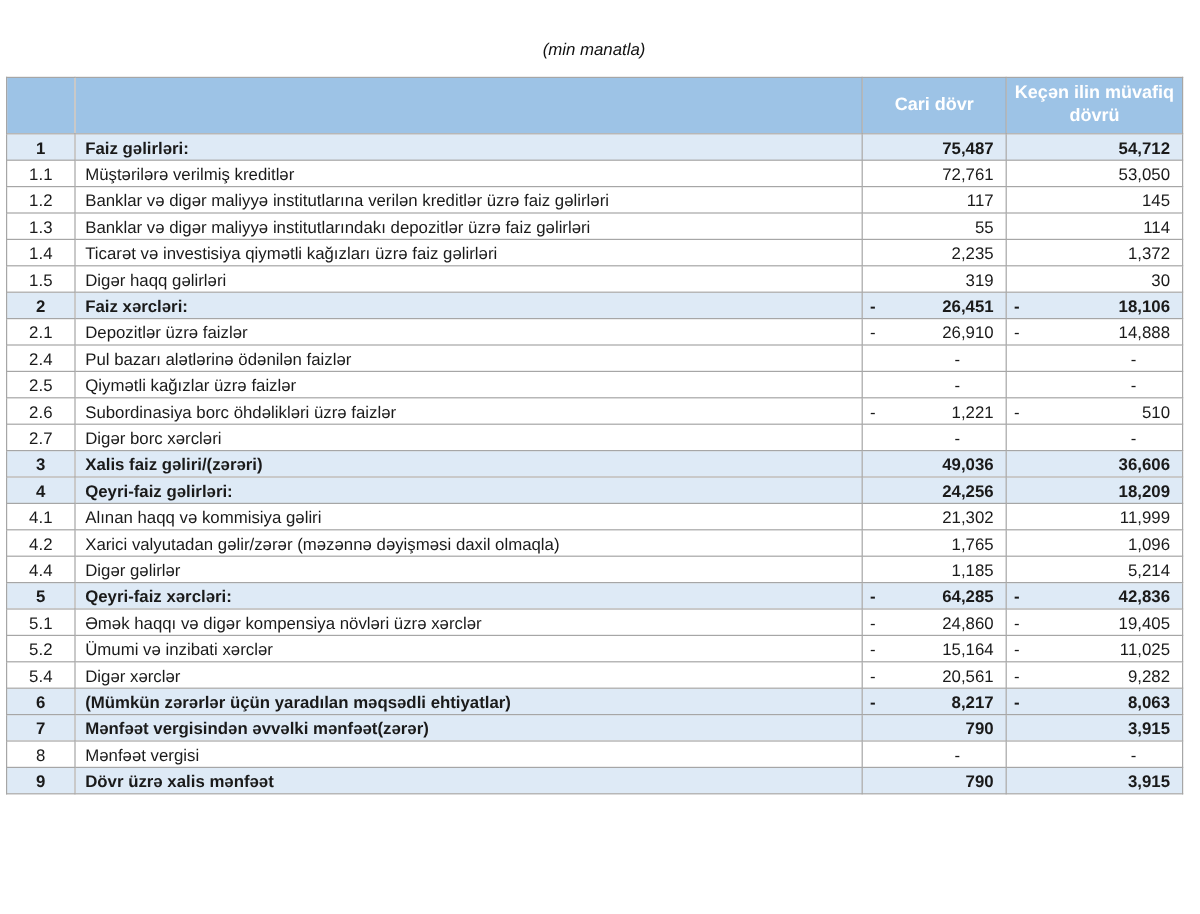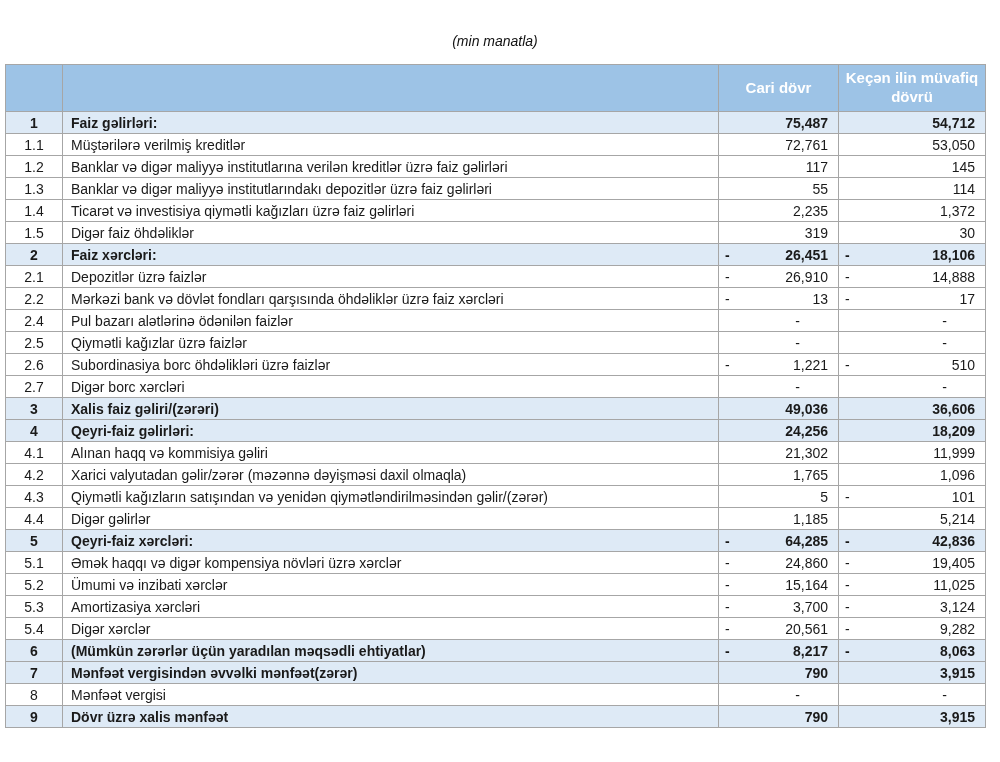--- a/index.html
+++ b/index.html
@@ -201,21 +201,21 @@
           </td>
           <td class="val">
             <span class="cellwrap">
               <span class="minus"></span>
               <span class="amount">1,372</span>
             </span>
           </td>
         </tr>
         <tr>
           <td class="num">1.5</td>
-          <td class="label">Digər faiz öhdəliklər</td>
+          <td class="label">Digər haqq gəlirləri</td>
           <td class="val">
             <span class="cellwrap">
               <span class="minus"></span>
               <span class="amount">319</span>
             </span>
           </td>
           <td class="val">
             <span class="cellwrap">
               <span class="minus"></span>
               <span class="amount">30</span>
@@ -248,36 +248,20 @@
             </span>
           </td>
           <td class="val">
             <span class="cellwrap">
               <span class="minus">-</span>
               <span class="amount">14,888</span>
             </span>
           </td>
         </tr>
         <tr>
-          <td class="num">2.2</td>
-          <td class="label">Mərkəzi bank və dövlət fondları qarşısında öhdəliklər üzrə faiz xərcləri</td>
-          <td class="val">
-            <span class="cellwrap">
-              <span class="minus">-</span>
-              <span class="amount">13</span>
-            </span>
-          </td>
-          <td class="val">
-            <span class="cellwrap">
-              <span class="minus">-</span>
-              <span class="amount">17</span>
-            </span>
-          </td>
-        </tr>
-        <tr>
           <td class="num">2.4</td>
           <td class="label">Pul bazarı alətlərinə ödənilən faizlər</td>
           <td class="val">
             <span class="cellwrap">
               <span class="minus"></span>
               <span class="amount dash">-</span>
             </span>
           </td>
           <td class="val">
             <span class="cellwrap">
@@ -392,36 +376,20 @@
             </span>
           </td>
           <td class="val">
             <span class="cellwrap">
               <span class="minus"></span>
               <span class="amount">1,096</span>
             </span>
           </td>
         </tr>
         <tr>
-          <td class="num">4.3</td>
-          <td class="label">Qiymətli kağızların satışından və yenidən qiymətləndirilməsindən gəlir/(zərər)</td>
-          <td class="val">
-            <span class="cellwrap">
-              <span class="minus"></span>
-              <span class="amount">5</span>
-            </span>
-          </td>
-          <td class="val">
-            <span class="cellwrap">
-              <span class="minus">-</span>
-              <span class="amount">101</span>
-            </span>
-          </td>
-        </tr>
-        <tr>
           <td class="num">4.4</td>
           <td class="label">Digər gəlirlər</td>
           <td class="val">
             <span class="cellwrap">
               <span class="minus"></span>
               <span class="amount">1,185</span>
             </span>
           </td>
           <td class="val">
             <span class="cellwrap">
@@ -468,36 +436,20 @@
           <td class="val">
             <span class="cellwrap">
               <span class="minus">-</span>
               <span class="amount">15,164</span>
             </span>
           </td>
           <td class="val">
             <span class="cellwrap">
               <span class="minus">-</span>
               <span class="amount">11,025</span>
-            </span>
-          </td>
-        </tr>
-        <tr>
-          <td class="num">5.3</td>
-          <td class="label">Amortizasiya xərcləri</td>
-          <td class="val">
-            <span class="cellwrap">
-              <span class="minus">-</span>
-              <span class="amount">3,700</span>
-            </span>
-          </td>
-          <td class="val">
-            <span class="cellwrap">
-              <span class="minus">-</span>
-              <span class="amount">3,124</span>
             </span>
           </td>
         </tr>
         <tr>
           <td class="num">5.4</td>
           <td class="label">Digər xərclər</td>
           <td class="val">
             <span class="cellwrap">
               <span class="minus">-</span>
               <span class="amount">20,561</span>

